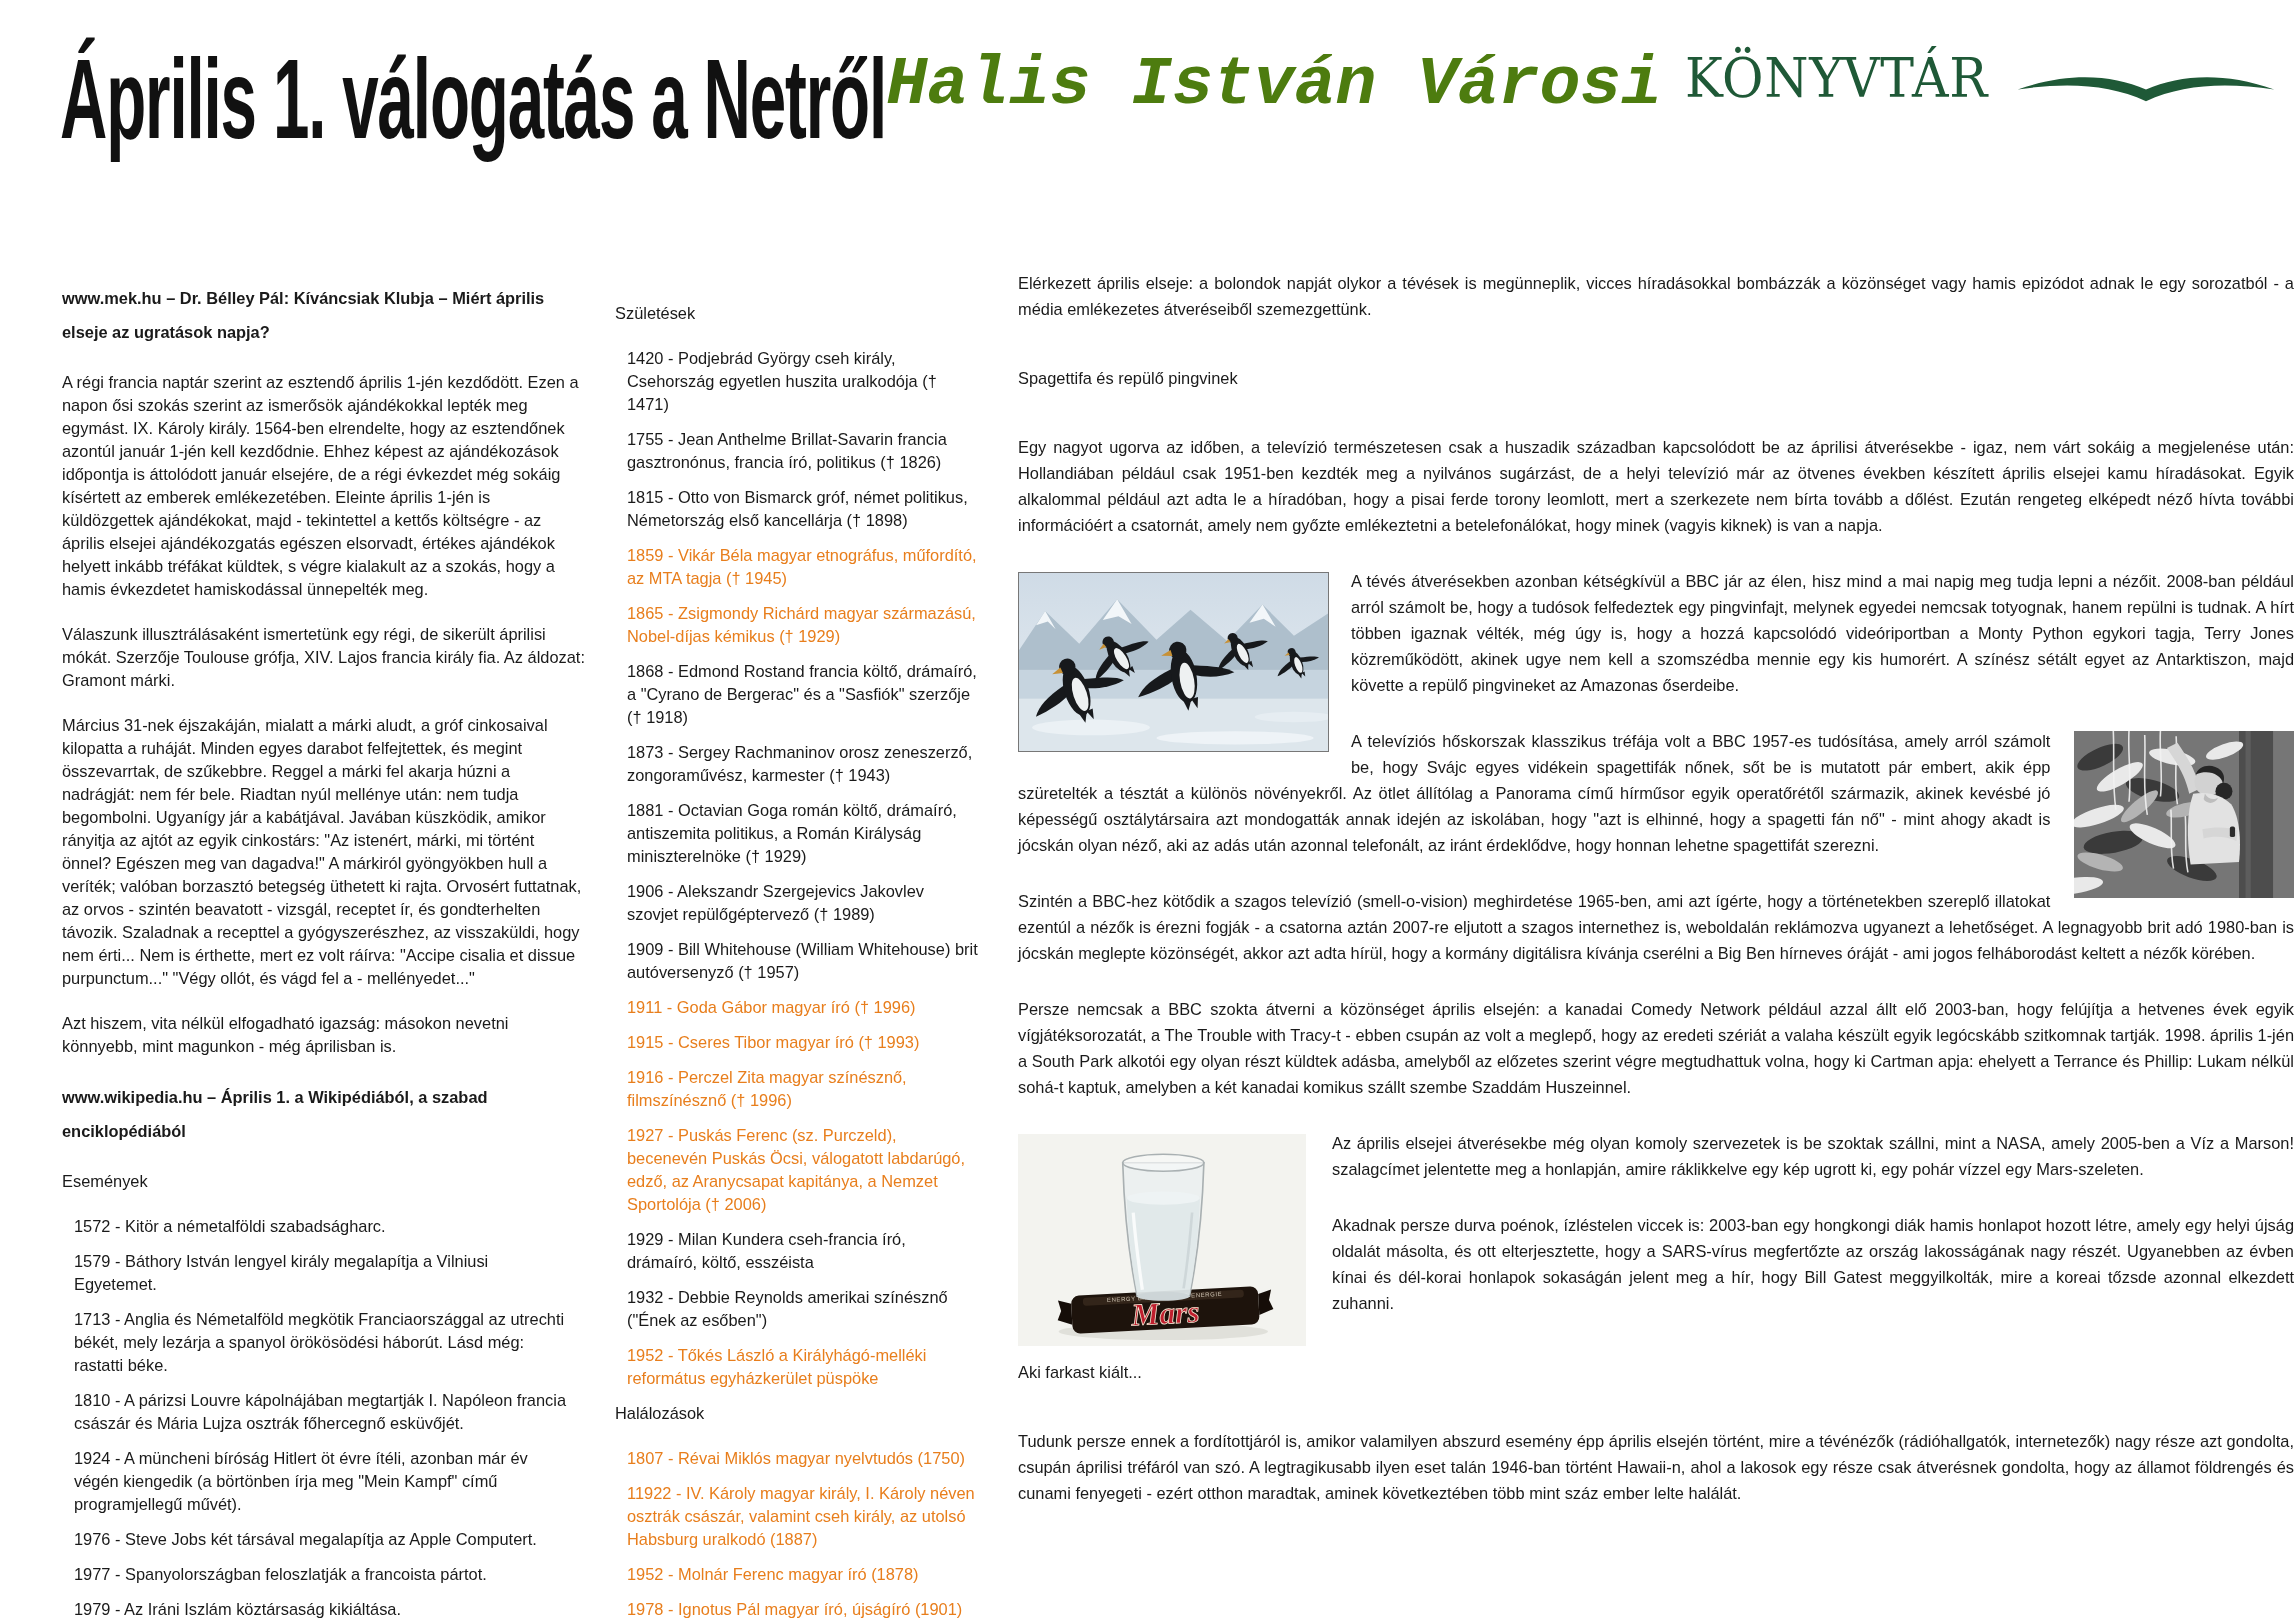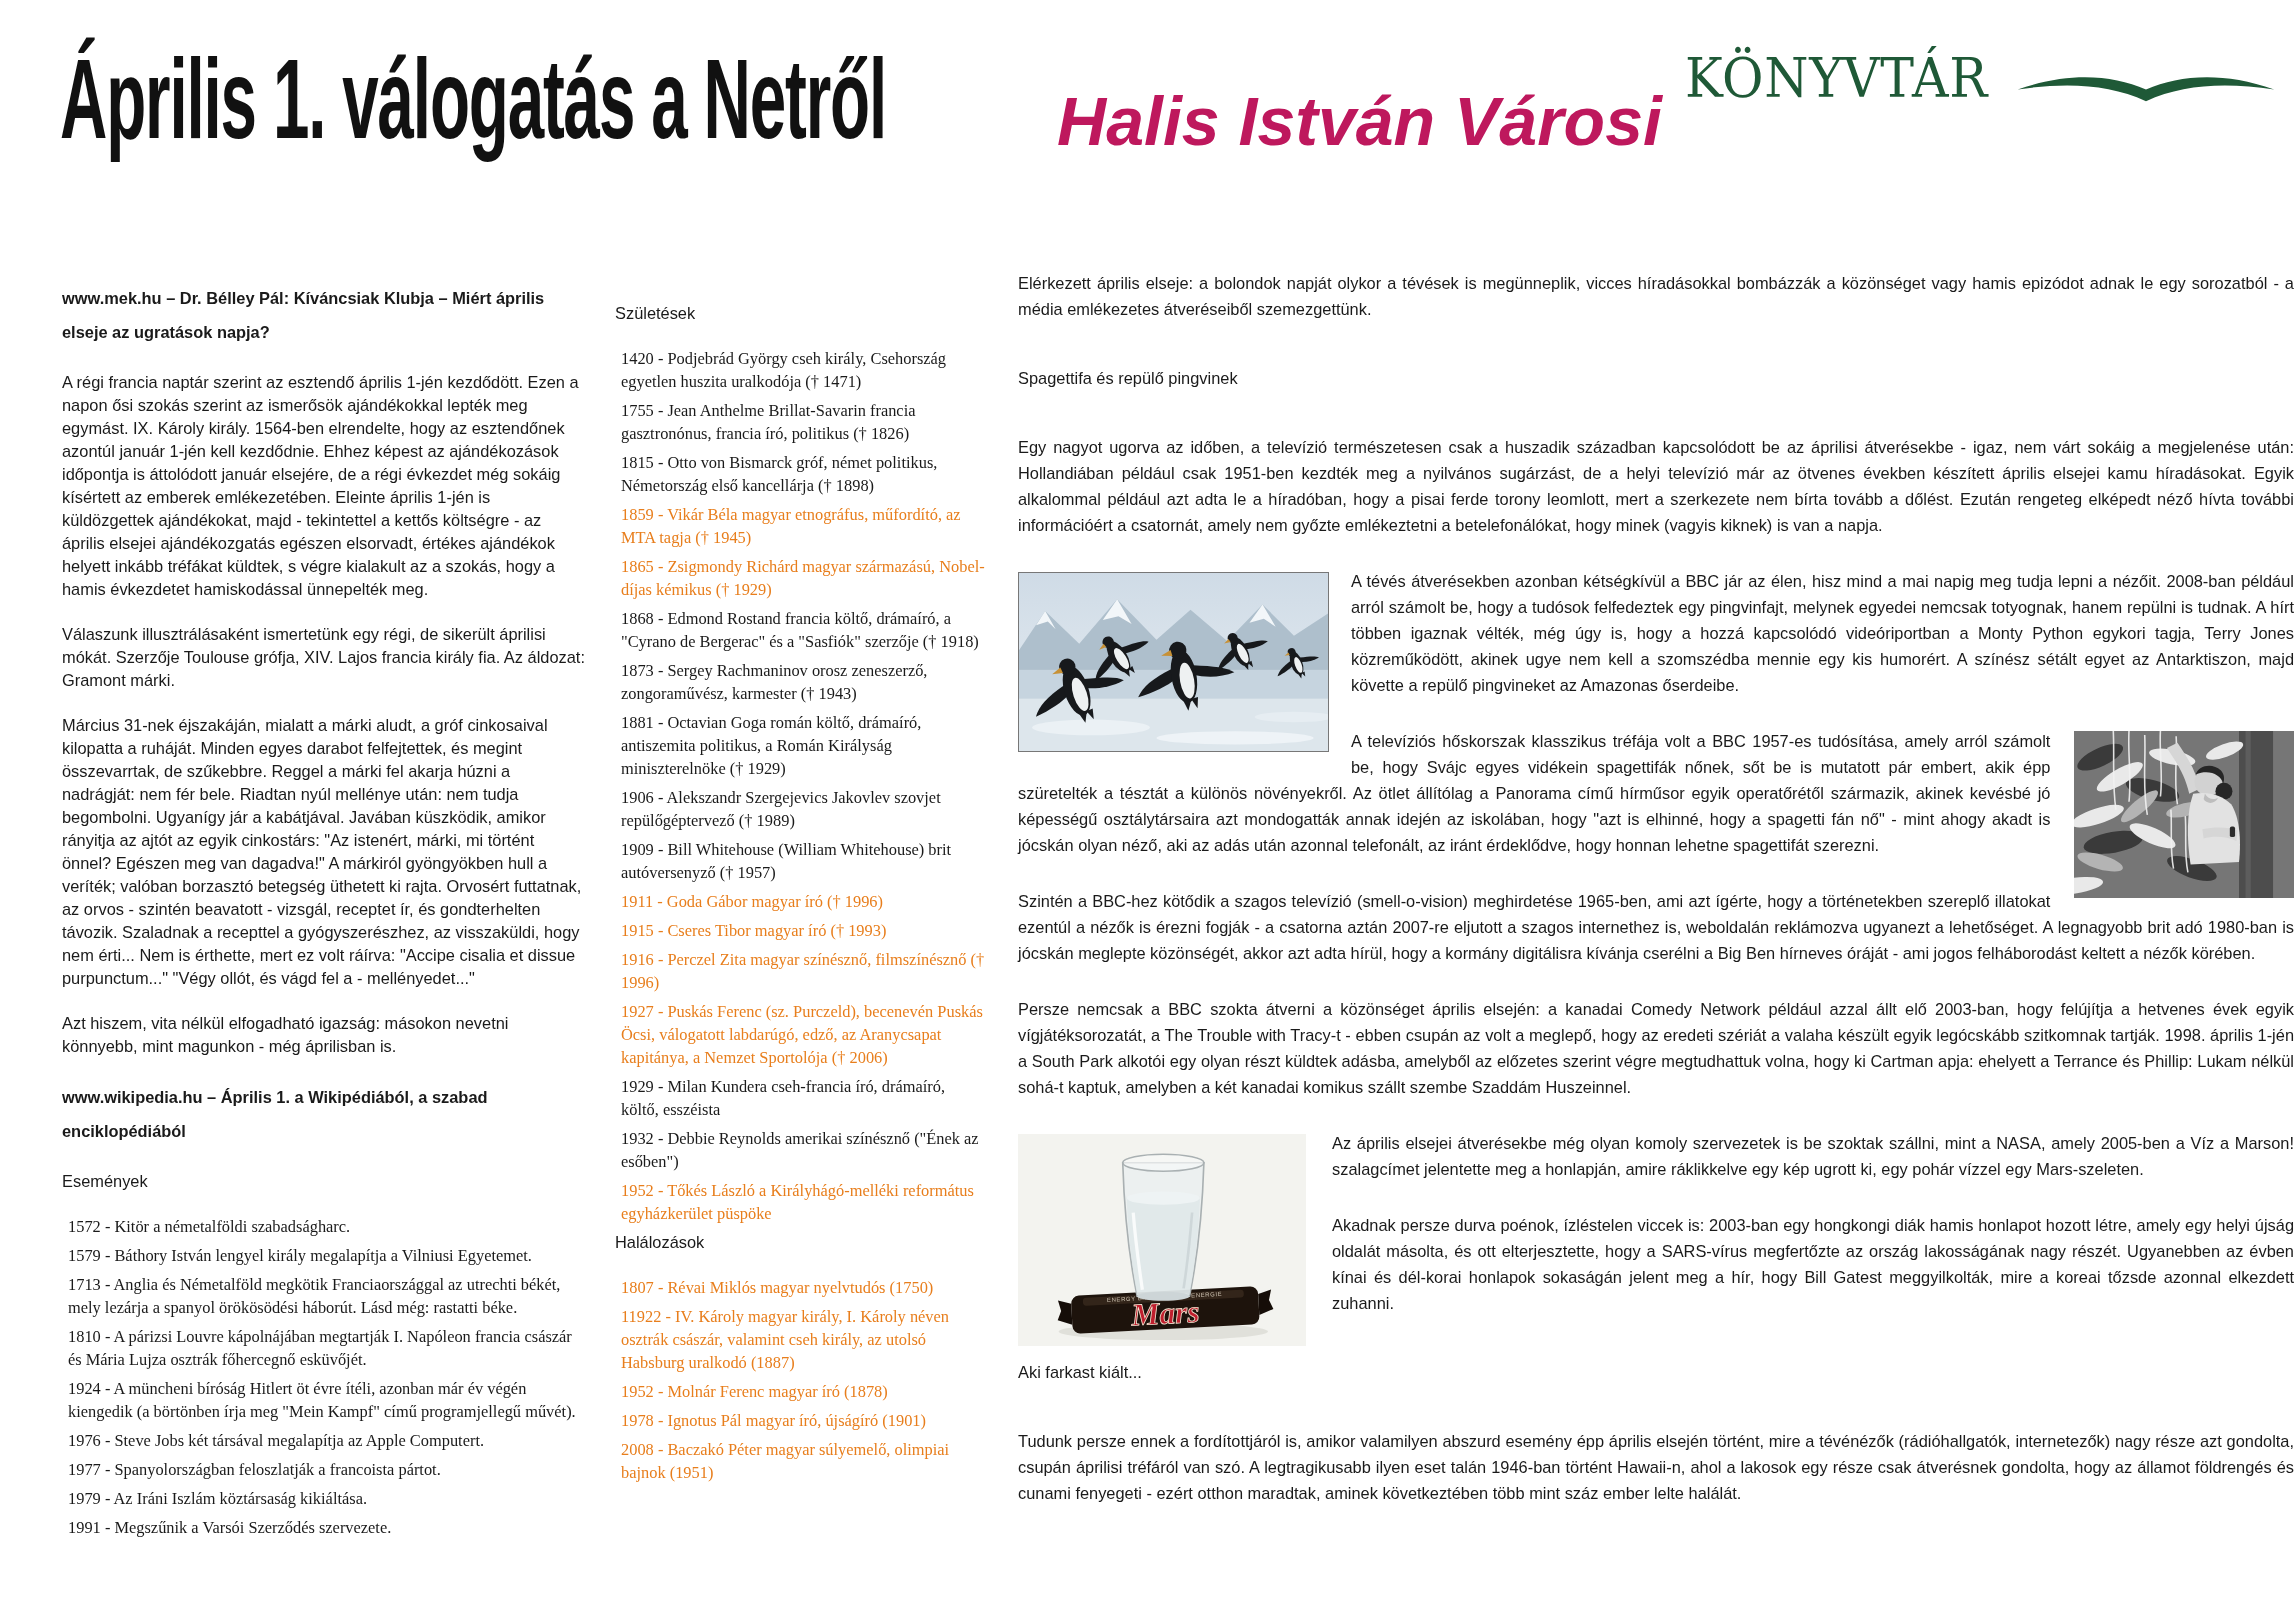--- a/index.html
+++ b/index.html
@@ -4,42 +4,42 @@
 <style>
   html,body{margin:0;padding:0;background:#888;}
   .page{position:relative;width:2295px;height:1623px;background:#ffffff;overflow:hidden;
         font-family:"Liberation Sans",sans-serif;color:#1a1a1a;}
 
   
   .main-title{position:absolute;left:60px;top:34px;white-space:nowrap;}
   .main-title span{display:inline-block;transform:scaleX(0.58);transform-origin:left top;
         font-size:113px;font-weight:700;letter-spacing:-2px;color:#111;}
   .logo{position:absolute;top:51px;right:18.3px;display:flex;align-items:flex-start;gap:23.6px;}
-  .logo-script{font-family:Liberation Sans, sans-serif;font-style:italic;font-weight:700;
-        font-size:68px;color:#be185d;line-height:1;white-space:nowrap;margin-top:36px;}
+  .logo-script{font-family:Liberation Mono, monospace;font-style:italic;font-weight:700;
+        font-size:68px;color:#4d7c0f;line-height:1;white-space:nowrap;}
   .logo-caps{display:flex;align-items:flex-end;}
   .logo-caps .caps{font-family:"DejaVu Serif","Liberation Serif",serif;font-weight:400;
         font-size:55px;color:#1f5937;letter-spacing:0.7px;line-height:1;white-space:nowrap;
         transform:scaleX(0.92);transform-origin:left top;}
   .logo-caps svg{margin-top:3.9px;}
 
   
   .col{position:absolute;}
   .col-left{left:62px;top:281px;width:523px;font-size:16.4px;line-height:23px;}
   .col-mid{left:615px;top:302px;width:376px;font-size:16.4px;line-height:23px;}
   .col-right{left:1018px;top:270px;width:1276px;font-size:16.4px;line-height:26px;text-align:justify;}
 
   .col p{margin:0 0 22px 0;}
   .col-right p{margin:0 0 30px 0;}
   .bold-head{font-weight:700;line-height:34px;margin:0 0 23.6px 0;text-align:left;}
   .subhead{margin:43px 0;text-align:left;}
   .subhead.tight{margin:33px 0;}
   .subhead.clear{clear:left;}
   .list-title{margin:0 0 41px 0;}
-  .list .item{margin:6px;font-family:Liberation Serif, serif;}
+  .list .item{margin:12px;}
   .gap-top{margin-top:79px;}
   .orange{color:#e87e1c;}
 
   
   figure{margin:0;padding:0;}
   .fig-penguins{float:left;width:309px;height:178px;margin:3.9px 22px 9.2px 0;border:0.7px solid #777;
         box-sizing:content-box;}
   .fig-spaghetti{float:right;width:220px;height:167px;margin:2.6px 0 10.5px 23.6px;}
   .fig-glass{float:left;width:288px;height:212px;margin:3.9px 26px 9.2px 0;}
   figure svg{display:block;width:100%;height:100%;}

